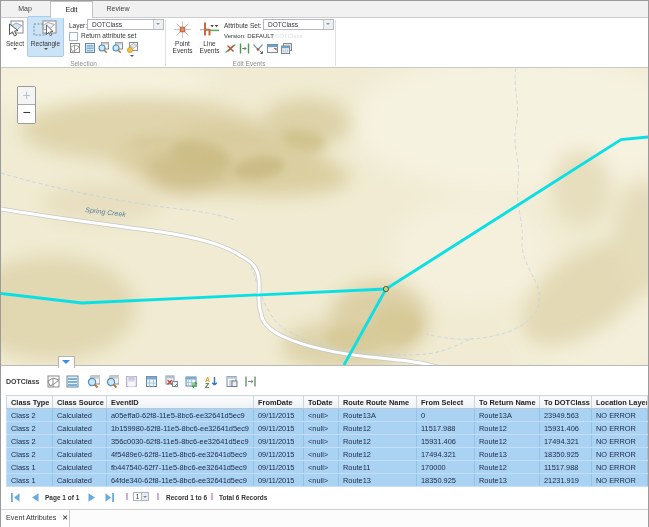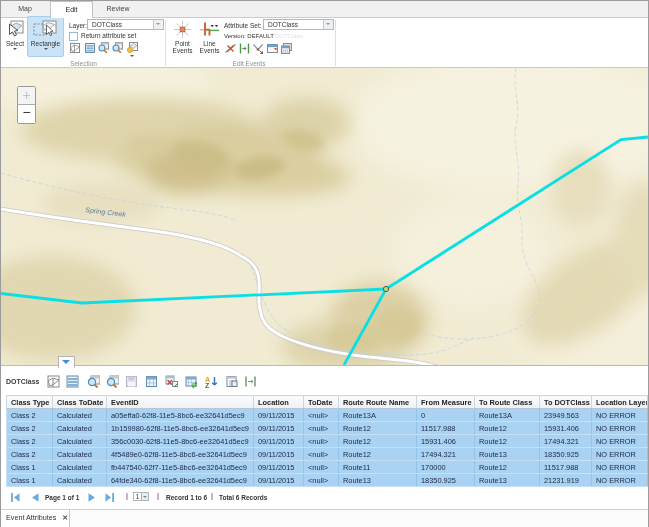--- a/index.html
+++ b/index.html
@@ -321,27 +321,27 @@
           <col style="width:35px">
           <col style="width:78px">
           <col style="width:58px">
           <col style="width:65px">
           <col style="width:52px">
           <col style="width:56px">
       </colgroup>
       <tbody>
           <tr>
             <th>Class Type</th>
-            <th>Class ToDate</th>
+            <th>Class Source</th>
             <th>EventID</th>
-            <th>Location</th>
+            <th>FromDate</th>
             <th>ToDate</th>
             <th>Route Route Name</th>
-            <th>From Measure</th>
-            <th>To Route Class</th>
+            <th>From Select</th>
+            <th>To Return Name</th>
             <th>To DOTClass</th>
             <th>Location Layer</th>
           </tr>
       <tr>
             <td>Class 2</td>
             <td>Calculated</td>
             <td>a05effa0-62f8-11e5-8bc6-ee32641d5ec9</td>
             <td>09/11/2015</td>
             <td>&lt;null&gt;</td>
             <td>Route13A</td>

